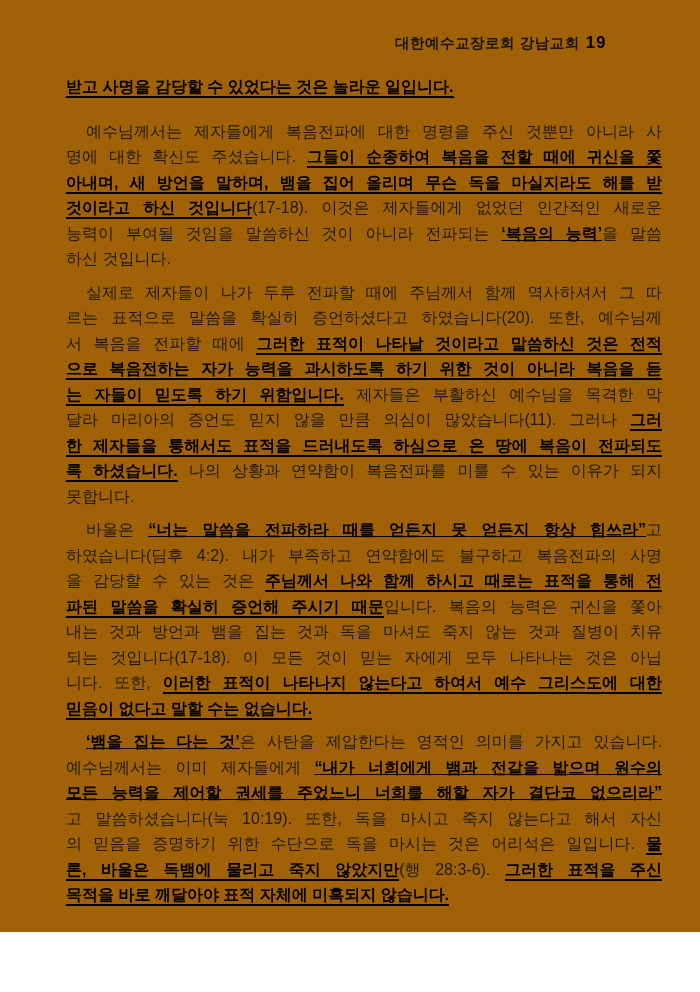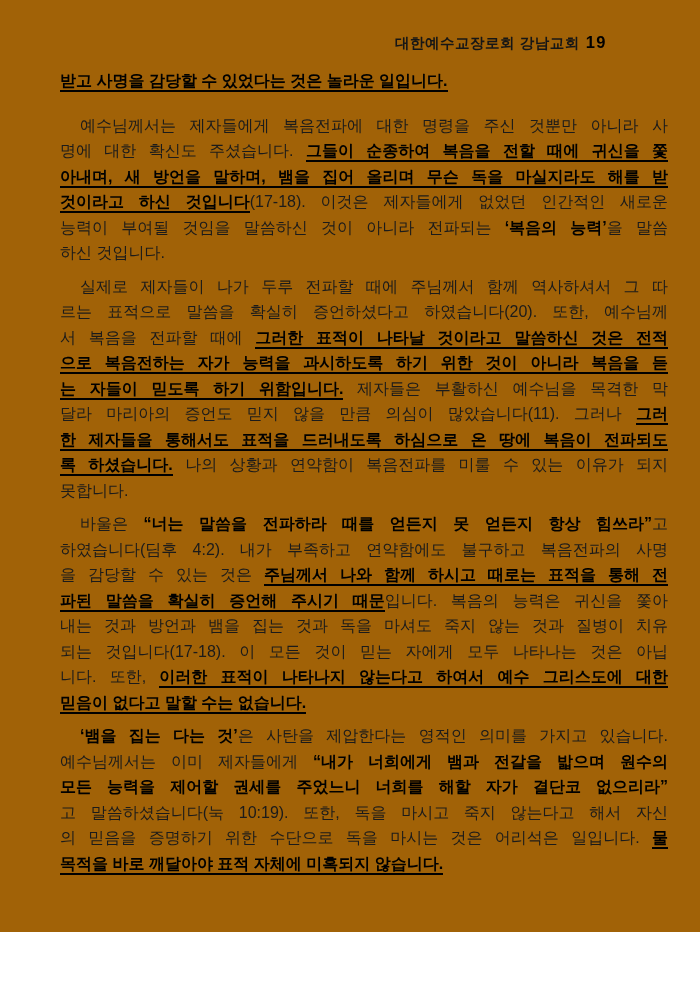--- a/index.html
+++ b/index.html
@@ -10,31 +10,31 @@
   .header{
     position:absolute;top:33px;right:93px;
     font-family:"Liberation Sans","DejaVu Sans",sans-serif;
     font-size:14.5px;font-weight:600;color:#161616;letter-spacing:0.5px;
     white-space:nowrap;
   }
   .header .pageno{
     font-weight:bold;font-size:16.5px;letter-spacing:1.5px;margin-left:6px;color:#000;
   }
   .content{position:absolute;left:60px;top:68px;width:608px;}
-  .para{margin:0;}
+  .para{margin:6px;}
   .para:not(:first-child){margin-top:8px;}
   .para:nth-child(2){margin-top:19px;}
   .line{
     font-size:16px;line-height:25.5px;
     text-align:justify;text-align-last:justify;text-justify:inter-word;
   }
   .line.noj{text-align:left;text-align-last:left;}
   .line.ind{text-indent:20px;}
   .run-n{font-family:Liberation Sans, sans-serif;color:#1b1b1b;}
-  .run-b{font-family:"Liberation Sans","DejaVu Sans",sans-serif;font-weight:700;color:#000;}
+  .run-b{font-family:"Liberation Sans","DejaVu Sans",sans-serif;font-weight:700;color:#000;text-decoration:underline;}
   .run-bu{
     font-family:"Liberation Sans","DejaVu Sans",sans-serif;font-weight:700;color:#000;
     border-bottom:2px solid #000;padding-bottom:1px;
   }
 </style>
 </head>
 <body>
 
 <div class="page">
   <div class="header">
@@ -72,16 +72,17 @@
         <div class="line"><span class="run-n">되는 것입니다(17-18). 이 모든 것이 믿는 자에게 모두 나타나는 것은 아닙</span></div>
         <div class="line"><span class="run-n">니다. 또한, </span><span class="run-bu">이러한 표적이 나타나지 않는다고 하여서 예수 그리스도에 대한</span></div>
         <div class="line noj"><span class="run-bu">믿음이 없다고 말할 수는 없습니다.</span></div>
       </div>
       <div class="para">
         <div class="line ind"><span class="run-b">‘뱀을 집는 다는 것’</span><span class="run-n">은 사탄을 제압한다는 영적인 의미를 가지고 있습니다.</span></div>
         <div class="line"><span class="run-n">예수님께서는 이미 제자들에게 </span><span class="run-b">“내가 너희에게 뱀과 전갈을 밟으며 원수의</span></div>
         <div class="line"><span class="run-b">모든 능력을 제어할 권세를 주었느니 너희를 해할 자가 결단코 없으리라”</span></div>
         <div class="line"><span class="run-n">고 말씀하셨습니다(눅 10:19). 또한, 독을 마시고 죽지 않는다고 해서 자신</span></div>
         <div class="line"><span class="run-n">의 믿음을 증명하기 위한 수단으로 독을 마시는 것은 어리석은 일입니다. </span><span class="run-bu">물</span></div>
+        <div class="line"><span class="run-bu">론, 바울은 독뱀에 물리고 죽지 않았지만</span><span class="run-n">(행 28:3-6). </span><span class="run-bu">그러한 표적을 주신</span></div>
         <div class="line noj"><span class="run-bu">목적을 바로 깨달아야 표적 자체에 미혹되지 않습니다.</span></div>
       </div>
     </div>
 </div>
 
 </body></html>

